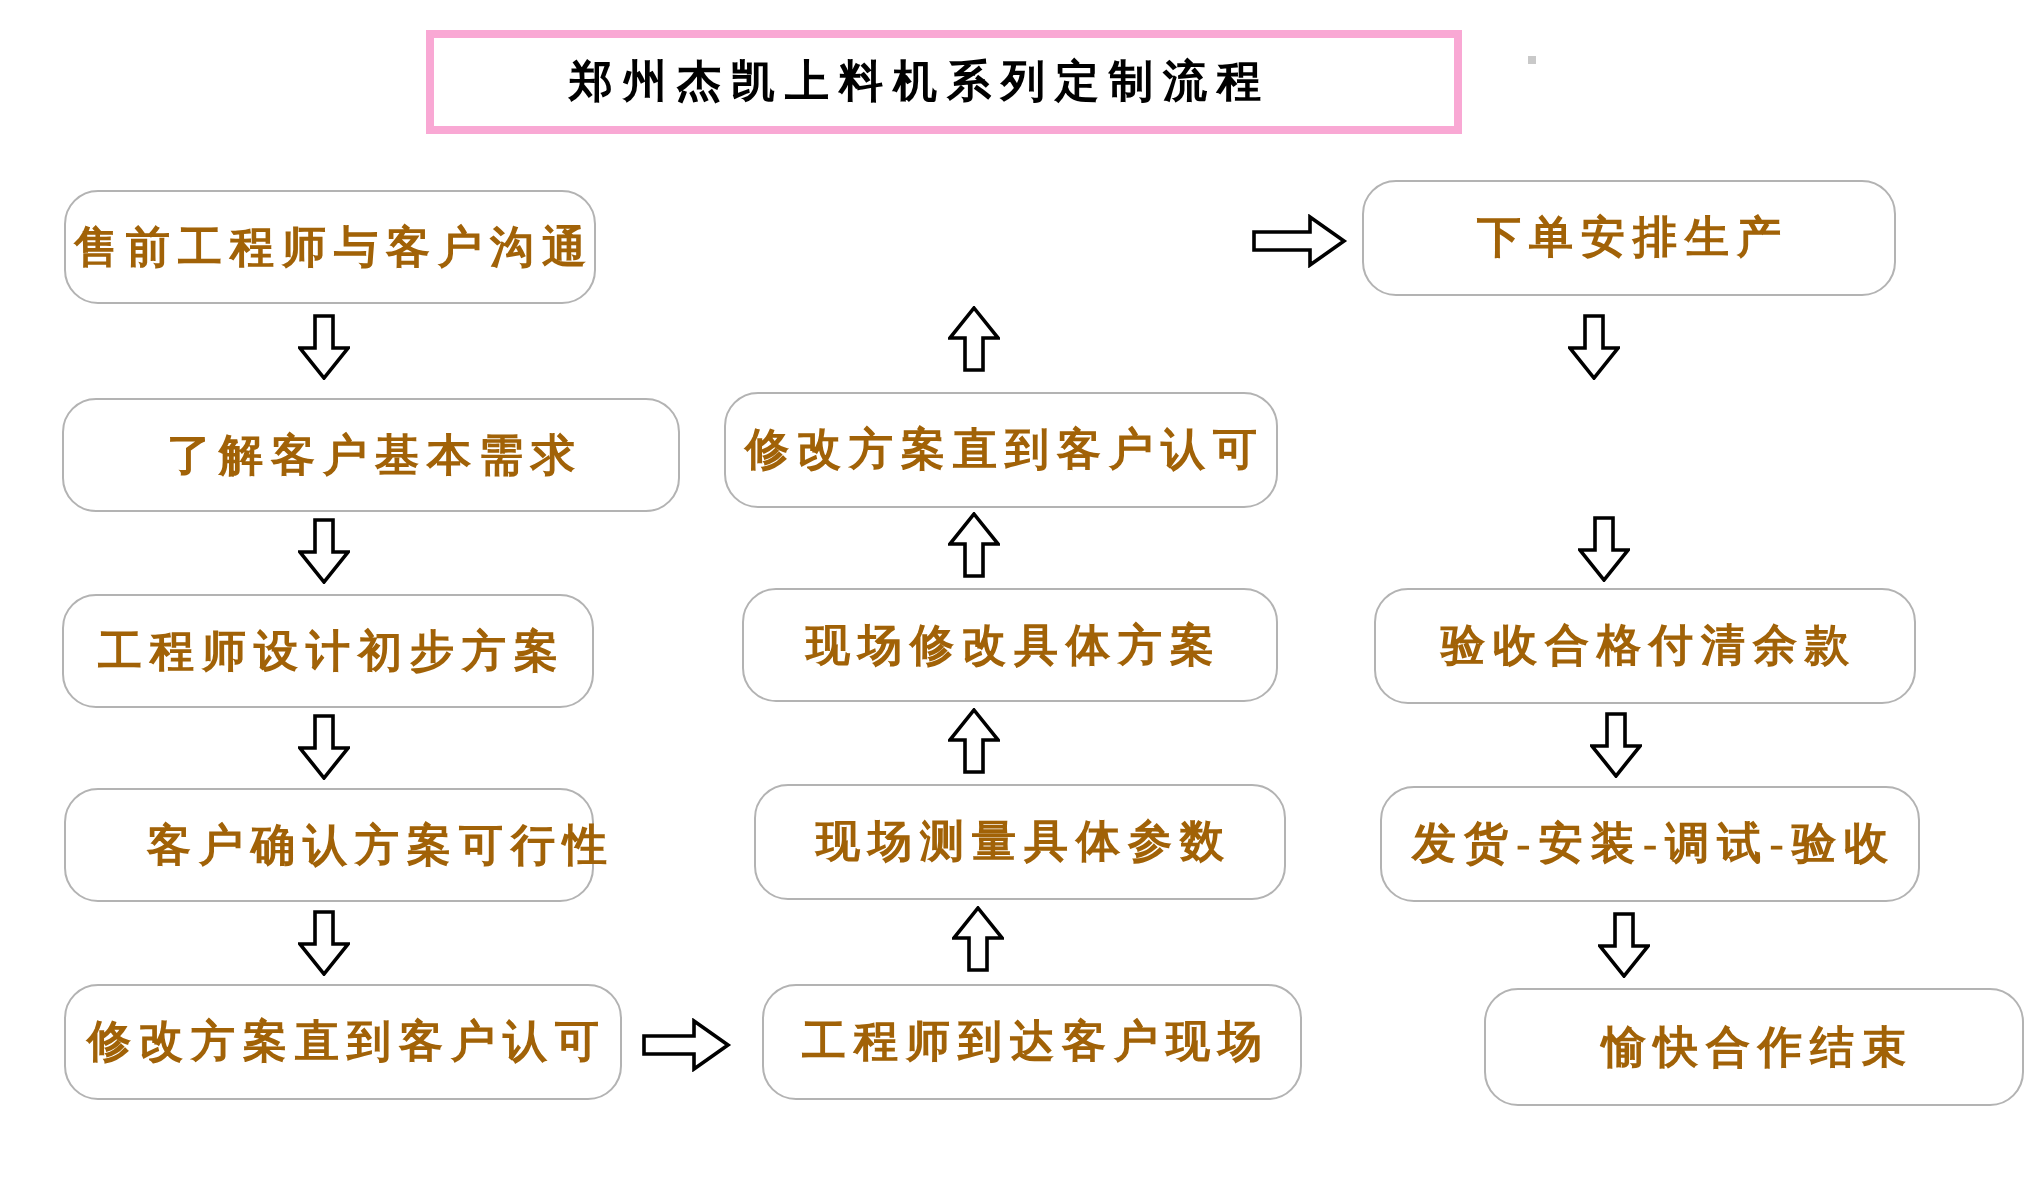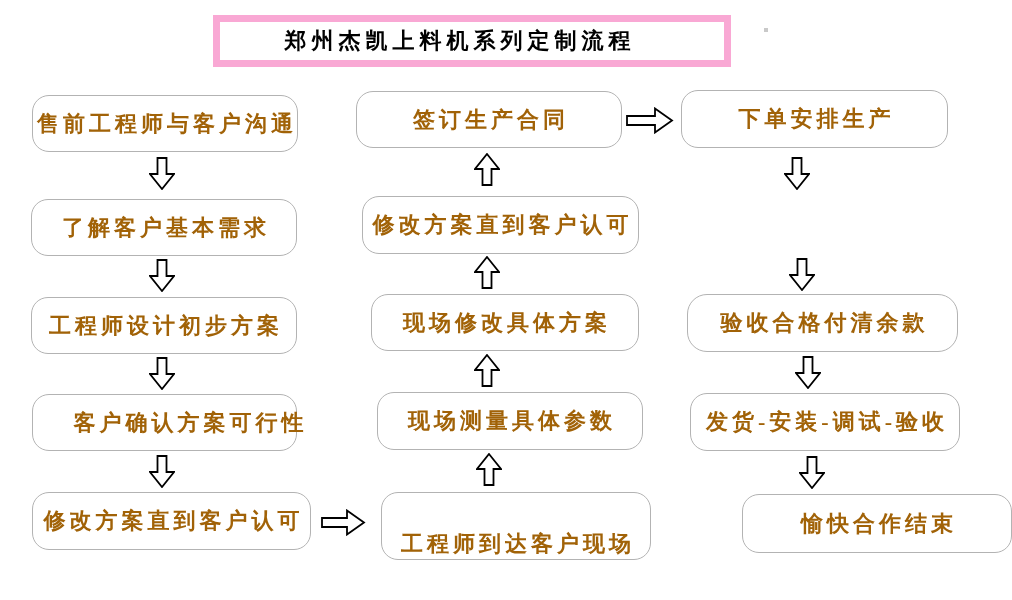--- a/index.html
+++ b/index.html
@@ -7,21 +7,21 @@
     position: relative;
     width: 1012px;
     height: 600px;
     background: #ffffff;
     font-family: "Liberation Serif", "DejaVu Serif", serif;
     overflow: hidden;
   }
   .titlebox {
     position: absolute;
     left: 213px; top: 15px; width: 518px; height: 52px;
-    border: 7px solid #f9a8d4;
+    border: 4px solid #f9a8d4;
     background: #ffffff;
     display: flex; align-items: center; justify-content: center;
     box-sizing: border-box;
   }
   .titlebox .ttext {
     font-size: 22px;
     font-weight: bold;
     letter-spacing: 5px;
     color: #000000;
     white-space: nowrap;
@@ -58,53 +58,50 @@
 <div id="canvas">
 
   <div class="titlebox">
     <span class="ttext">郑州杰凯上料机系列定制流程</span>
   </div>
   <div class="stray-dot"></div>
 
   <div class="fbox" style="left:32px; top:95px; width:266px; height:57px;">
     <span class="btext">售前工程师与客户沟通</span>
   </div>
-  <div class="fbox" style="left:31px; top:199px; width:266px; height:57px;">
+  <div class="fbox" style="left:31px; top:199px; width:309px; height:57px;">
     <span class="btext">了解客户基本需求</span>
   </div>
   <div class="fbox" style="left:31px; top:297px; width:266px; height:57px;">
     <span class="btext">工程师设计初步方案</span>
   </div>
   <div class="fbox" style="left:32px; top:394px; width:265px; height:57px;padding-left:48px;">
     <span class="btext">客户确认方案可行性</span>
   </div>
   <div class="fbox" style="left:32px; top:492px; width:279px; height:58px;">
     <span class="btext">修改方案直到客户认可</span>
   </div>
 
-  <div class="fbox" style="left:356px; top:91px; width:266px; height:57px;">
-    <span class="btext">签订生产合同</span>
-  </div>
   <div class="fbox" style="left:362px; top:196px; width:277px; height:58px;">
     <span class="btext">修改方案直到客户认可</span>
   </div>
   <div class="fbox" style="left:371px; top:294px; width:268px; height:57px;">
     <span class="btext">现场修改具体方案</span>
   </div>
   <div class="fbox" style="left:377px; top:392px; width:266px; height:58px;">
     <span class="btext">现场测量具体参数</span>
   </div>
-  <div class="fbox" style="left:381px; top:492px; width:270px; height:68px;align-items:flex-end;">
+  <div class="fbox" style="left:381px; top:492px; width:270px; height:58px;">
     <span class="btext">工程师到达客户现场</span>
   </div>
 
   <div class="fbox" style="left:681px; top:90px; width:267px; height:58px;">
     <span class="btext">下单安排生产</span>
   </div>
-  <div class="fbox" style="left:687px; top:294px; width:271px; height:58px;border-radius:20px;">
+  <div class="fbox" style="left:687px; top:294px; width:271px; height:58px;">
     <span class="btext">验收合格付清余款</span>
   </div>
   <div class="fbox" style="left:690px; top:393px; width:270px; height:58px;">
     <span class="btext">发货-安装-调试-验收</span>
   </div>
   <div class="fbox" style="left:698px; top:494px; width:270px; height:59px;margin-left:44px;">
     <span class="btext">愉快合作结束</span>
   </div>
 
   <div class="arrow" style="left:149px; top:157px;">

